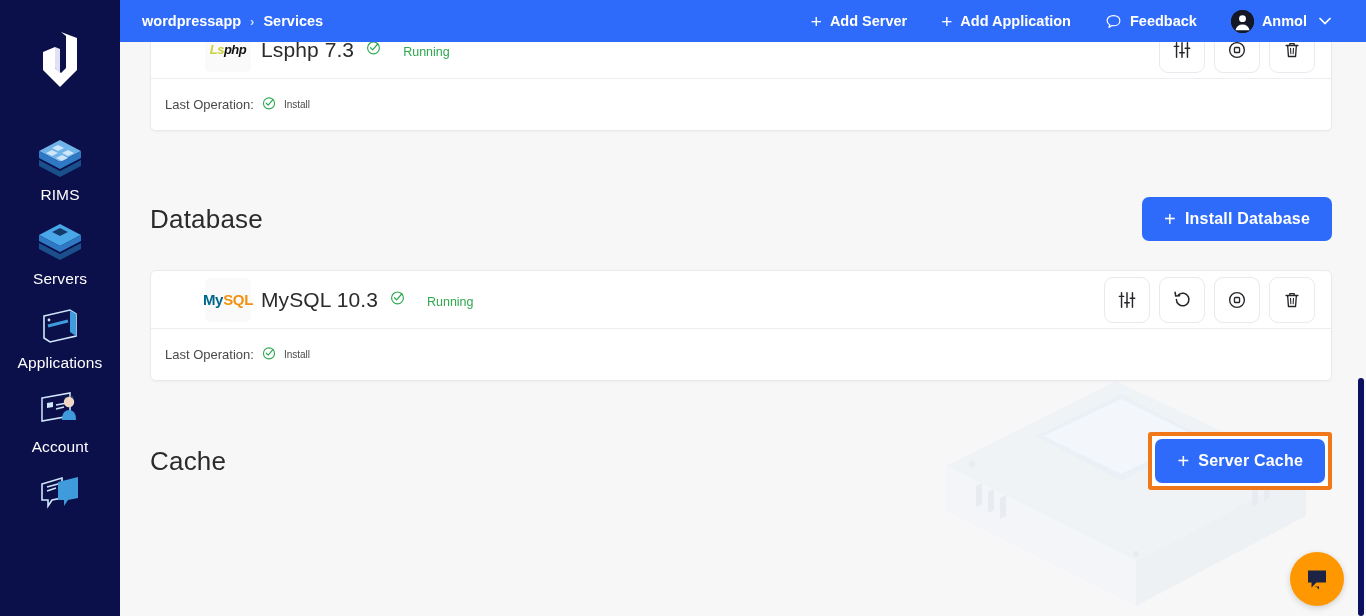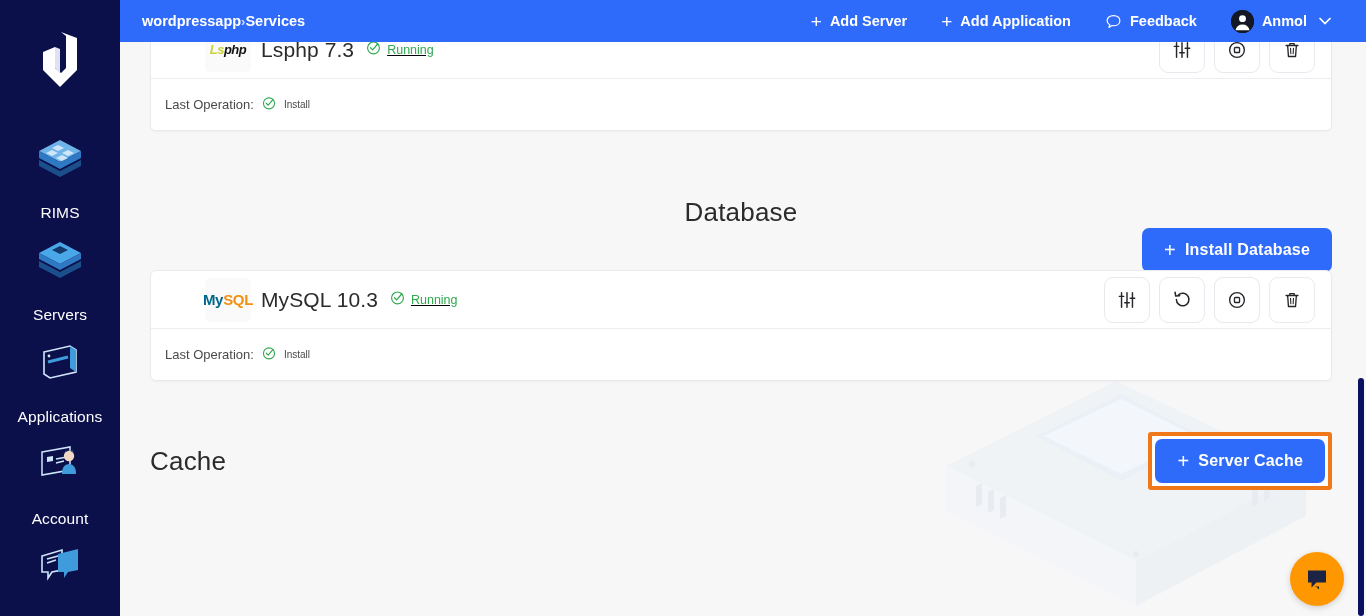--- a/index.html
+++ b/index.html
@@ -28,38 +28,39 @@
     padding-top: 14px;
     display: flex; flex-direction: column;
     align-items: center; justify-content: flex-start;
     cursor: pointer;
   }
   .nav-icon {
     width: 54px; height: 48px;
     display: flex; align-items: center; justify-content: center;
   }
   .nav-label {
-    margin-top: 22px;
+    margin-top: 4px;
     color: #ffffff;
     font-size: 15.5px;
     letter-spacing: .1px;
     white-space: nowrap;
   }
 
   
   #topbar {
     position: absolute; left: 120px; top: 0;
     width: 1246px; height: 42px;
     background: #2f6bfb;
     display: flex; align-items: center;
     z-index: 30;
   }
   #breadcrumb {
     display: flex; align-items: flex-end;
     margin-left: 22px;
+    gap: 9px;
   }
   .crumb {
     color: #ffffff;
     font-size: 14.5px;
     font-weight: bold;
     white-space: nowrap;
     cursor: pointer;
   }
   .crumb-sep {
     color: #cfdcff;
@@ -132,24 +133,23 @@
     margin-left: 40px;
   }
   .svc-name {
     font-size: 21px;
     color: #2b2b2b;
     font-weight: normal;
     letter-spacing: .1px;
     white-space: nowrap;
   }
   .svc-status {
-    display: flex; align-items: center;
-    gap: 6px;
+    display: flex; align-items: flex-end;
+    gap: 22px;
     margin-left: 12px;
-    text-decoration: underline;
   }
   .svc-status-text {
     color: #2fa84f;
     font-size: 12.5px;
   }
   .svc-actions {
     margin-left: auto;
     display: flex; align-items: center;
     gap: 9px;
   }
@@ -444,21 +444,21 @@
       <span>
         <svg width="14" height="14" viewBox="0 0 18 18">
           <circle cx="9" cy="9.5" r="7.1" fill="none" stroke="#2fa84f" stroke-width="1.4"></circle>
           <path d="M5.4 9.3 L8 11.8 L14 4.8" fill="none" stroke="#2fa84f" stroke-width="1.5" stroke-linecap="round" stroke-linejoin="round"></path>
         </svg>
       </span>
       <span class="foot-value">Install</span>
     </div>
   </div>
 
-  <div class="section-head" style="top:155px;flex-direction:column;">
+  <div class="section-head" style="top:155px;">
     <span class="section-title">Database</span>
     <button class="install-btn">
       <span class="plus">+</span>
       <span>Install Database</span>
     </button>
   </div>
 
   <div class="card" style="top:228px;">
     <div class="svc-row">
       <div class="svc-logo">

